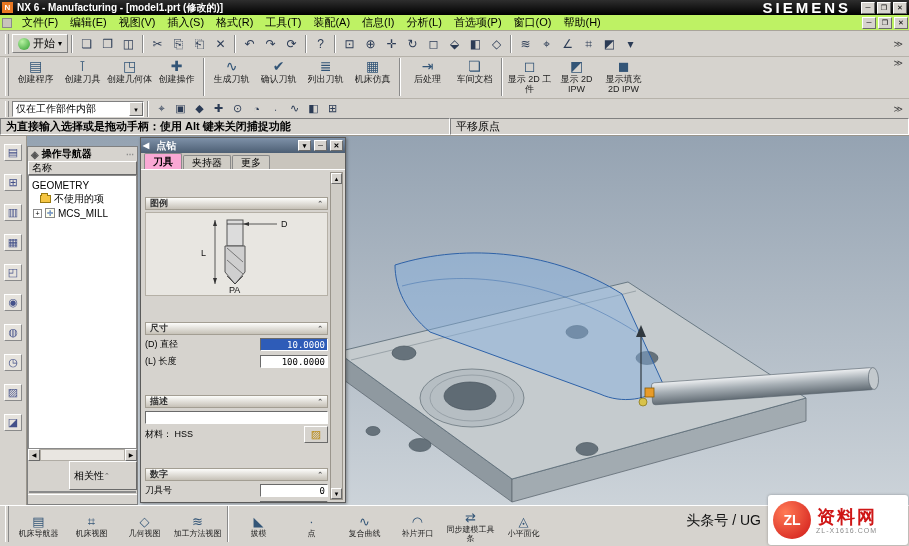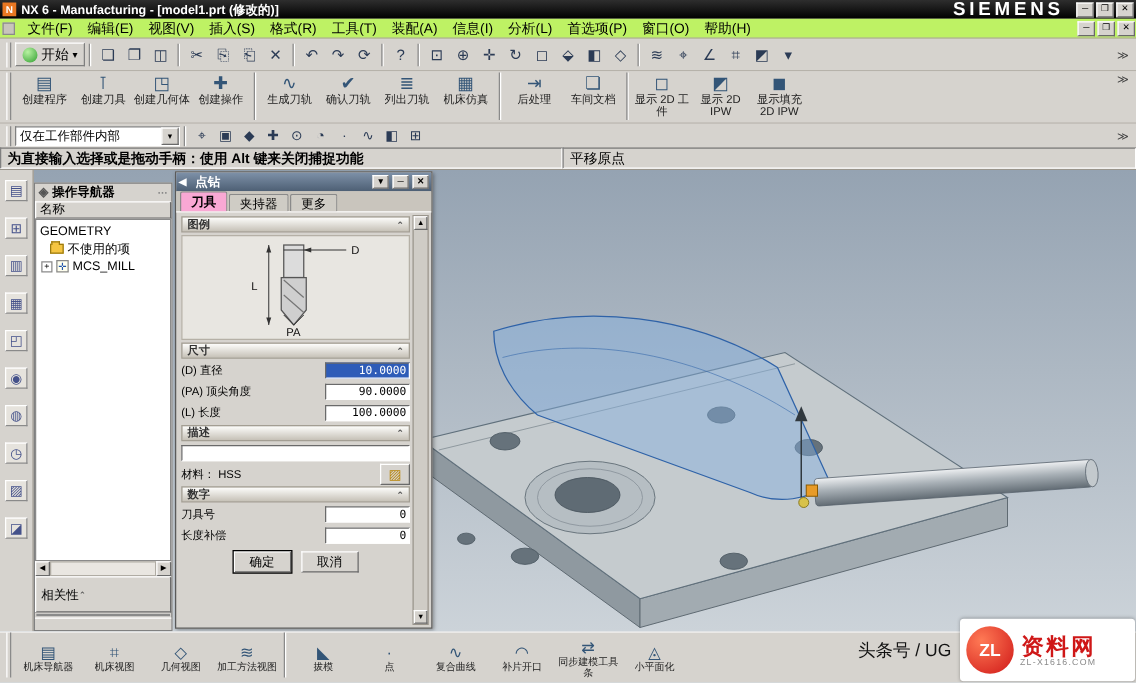--- a/index.html
+++ b/index.html
@@ -66,38 +66,38 @@
   .nav-colhead { height:14px; background:#d6d3ce; border:1px solid; border-color:#fff #6a6a6a #6a6a6a #fff; font-size:10px; padding-left:3px; line-height:12px; }
   .nav-tree { height:304px; background:#fff; border:1px solid #8a8a8a; font-size:10px; padding:2px 1px; overflow:hidden; }
   .trow { display:flex; align-items:center; height:14px; gap:3px; white-space:nowrap; }
   .trow .exp { width:9px; height:9px; border:1px solid #8a8a8a; font-size:7px; line-height:7px; text-align:center; background:#fff; }
   .folder { width:11px; height:8px; background:#f5c542; border:1px solid #9a7a10; position:relative; }
   .folder::before { content:""; position:absolute; top:-3px; left:0; width:5px; height:2px; background:#f5c542; border:1px solid #9a7a10; border-bottom:none; }
   .mcsicon { width:10px; height:10px; background:#ffe; border:1px solid #888; color:#2255aa; font-size:8px; line-height:9px; text-align:center; }
   .nav-hscroll { height:13px; display:flex; align-items:center; background:#d6d3ce; }
   .sarrow { width:12px; height:12px; background:#d6d3ce; border:1px solid; border-color:#fff #6a6a6a #6a6a6a #fff; font-size:6px; text-align:center; line-height:11px; }
   .strack { flex:1; height:12px; background:#e9e6e1; border:1px solid #b0aca4; }
-  .nav-sec { height:32px; background:#d6d3ce; border:1px solid; border-color:#fff #6a6a6a #6a6a6a #fff; font-size:10px; display:flex; align-items:center; padding:0 4px; }
+  .nav-sec { height:32px; background:#d6d3ce; border:1px solid; border-color:#fff #6a6a6a #6a6a6a #fff; font-size:10px; display:flex; align-items:center; padding:0 4px;margin-left:41px; }
   .nav-white2 { flex:1; background:#fff; border:1px solid #8a8a8a; margin:1px; }
   .nav-bottom { height:11px; background:#d6d3ce; border-top:1px solid #fff; }
 
   
   .dlg { position:absolute; left:140px; top:1px; width:206px; height:366px; background:#d6d3ce;
          border:1px solid #5a5a5a; box-shadow:1px 1px 3px rgba(0,0,0,.35); display:flex; flex-direction:column; }
   .dlg-title { height:15px; background:linear-gradient(180deg,#7e91a8,#4d5f74); color:#fff; display:flex; align-items:center; gap:3px; padding:0 2px; font-size:10px; font-weight:bold; }
   .dlg-title .nav { font-size:8px; }
   .dlg-title .t { margin-left:4px; flex:1; }
   .dbtn { width:13px; height:11px; background:#d6d3ce; color:#000; border:1px solid; border-color:#fff #6a6a6a #6a6a6a #fff; font-size:7px; line-height:9px; text-align:center; }
   .dlg-tabs { height:17px; background:#c9c5bd; display:flex; align-items:flex-end; padding:2px 3px 0; gap:1px; border-bottom:1px solid #fff; }
   .tab { height:14px; padding:0 8px; background:#cfccc5; border:1px solid #8a8a8a; border-bottom:none;
          border-radius:2px 2px 0 0; font-size:10px; display:flex; align-items:center; }
   .tab.active { height:16px; background:#f9a8d4; font-weight:bold; }
   .dlg-body { position:relative; flex:1; padding:3px 17px 2px 4px; display:flex; flex-direction:column; gap:2px; overflow:hidden; }
   .sec-head { height:13px; background:linear-gradient(180deg,#fdfdfb,#c6c1b7); border:1px solid #a39e93;
-              display:flex; align-items:center; justify-content:space-between; padding:0 4px; font-size:9px; font-weight:bold; color:#333; flex:none; }
+              display:flex; align-items:center; justify-content:space-between; padding:0 4px; font-size:9px; font-weight:bold; color:#333; flex:none;margin-top:24px; }
   .sec-head .ca { font-size:7px; color:#555; }
   .legend { height:84px; background:#e8e6e1; border:1px solid #b5b0a6; display:flex; align-items:center; justify-content:center; flex:none; }
   .frow { display:flex; align-items:center; height:15px; font-size:9px; flex:none; }
   .flabel { flex:1; white-space:nowrap; overflow:hidden; }
   .fin { width:68px; height:13px; border:1px solid; border-color:#6a6a6a #fff #fff #6a6a6a; background:#fff;
          font-size:9px; text-align:right; padding:0 2px; font-family:"DejaVu Sans Mono",monospace; }
   .fin.sel { background:#2e5cb8; color:#fff; }
   .fin.wide { width:100%; text-align:left; }
   .matbtn { width:24px; height:17px; background:#d6d3ce; border:1px solid; border-color:#fff #6a6a6a #6a6a6a #fff;
             display:flex; align-items:center; justify-content:center; font-size:11px; color:#b8860b; }
@@ -419,24 +419,20 @@
 
         <div class="sec-head">
           <span>尺寸</span>
           <span class="ca">⌃</span>
         </div>
         <div class="frow">
           <span class="flabel">(D) 直径</span>
           <input class="fin sel" value="10.0000" style="">
         </div>
         <div class="frow">
-          <span class="flabel">(PA) 顶尖角度</span>
-          <input class="fin" value="90.0000" style="">
-        </div>
-        <div class="frow">
           <span class="flabel">(L) 长度</span>
           <input class="fin" value="100.0000" style="">
         </div>
 
         <div class="sec-head">
           <span>描述</span>
           <span class="ca">⌃</span>
         </div>
         <div class="frow">
           <input class="fin wide" value="" style="">

